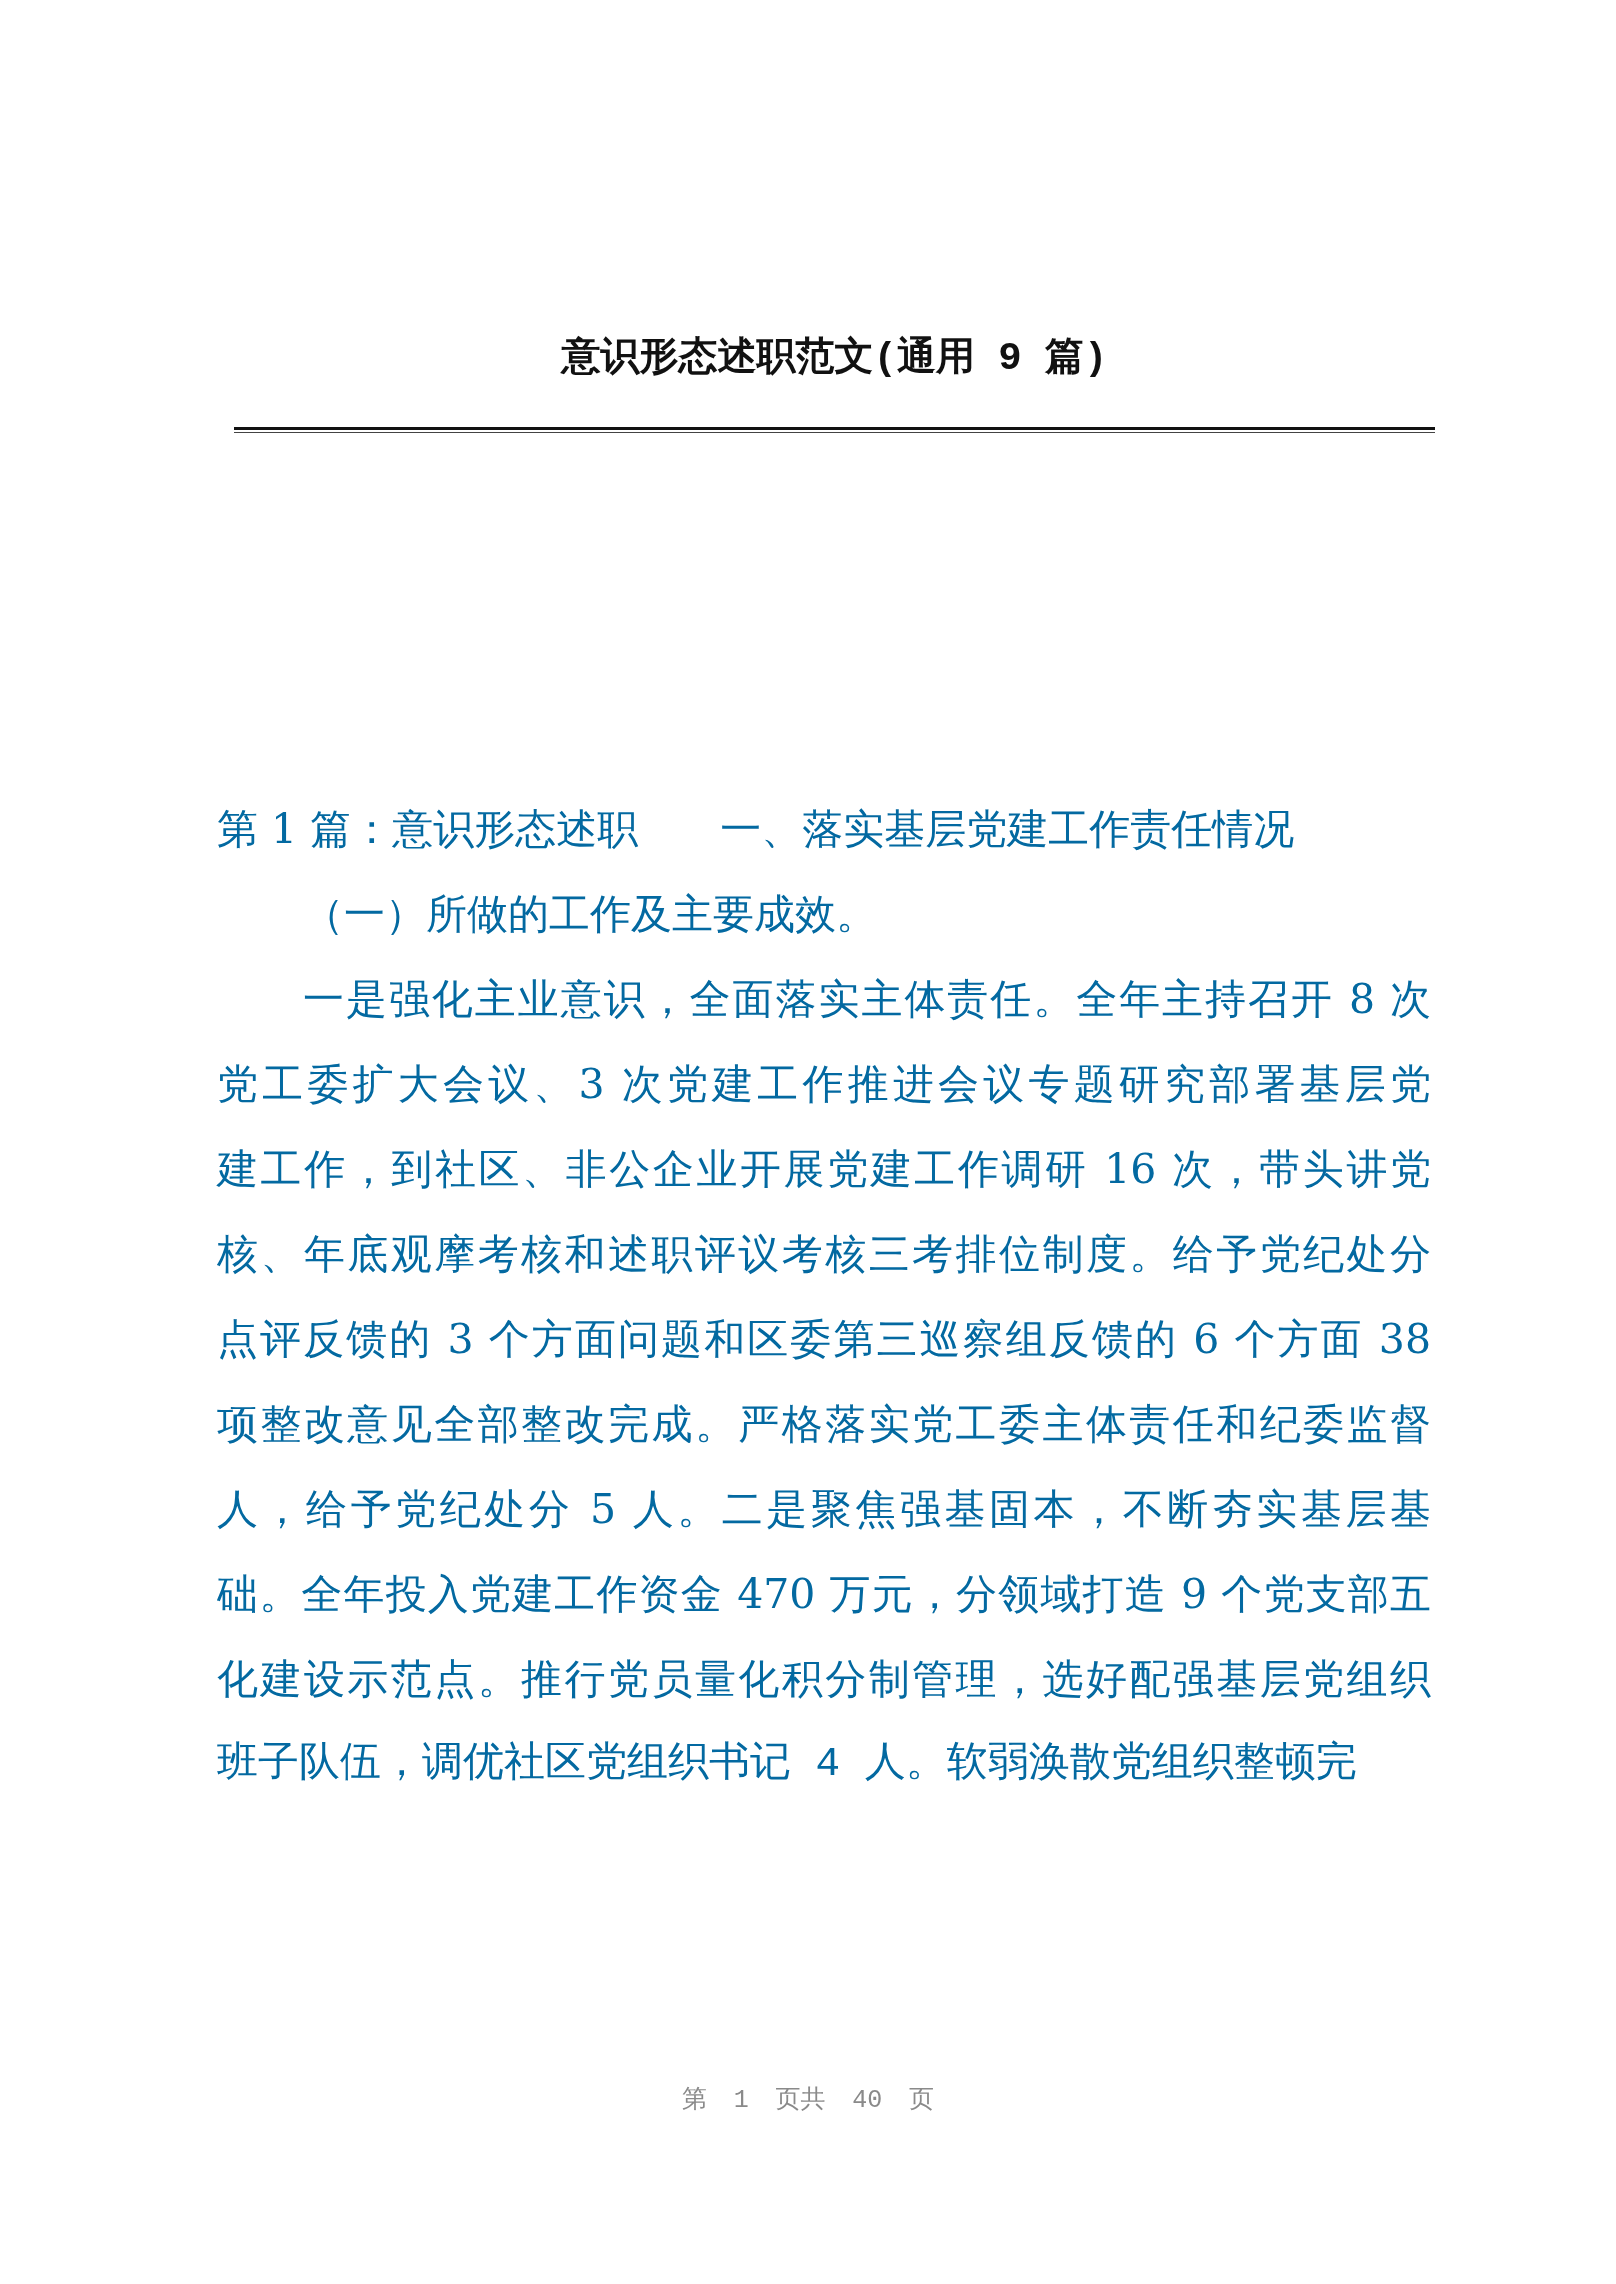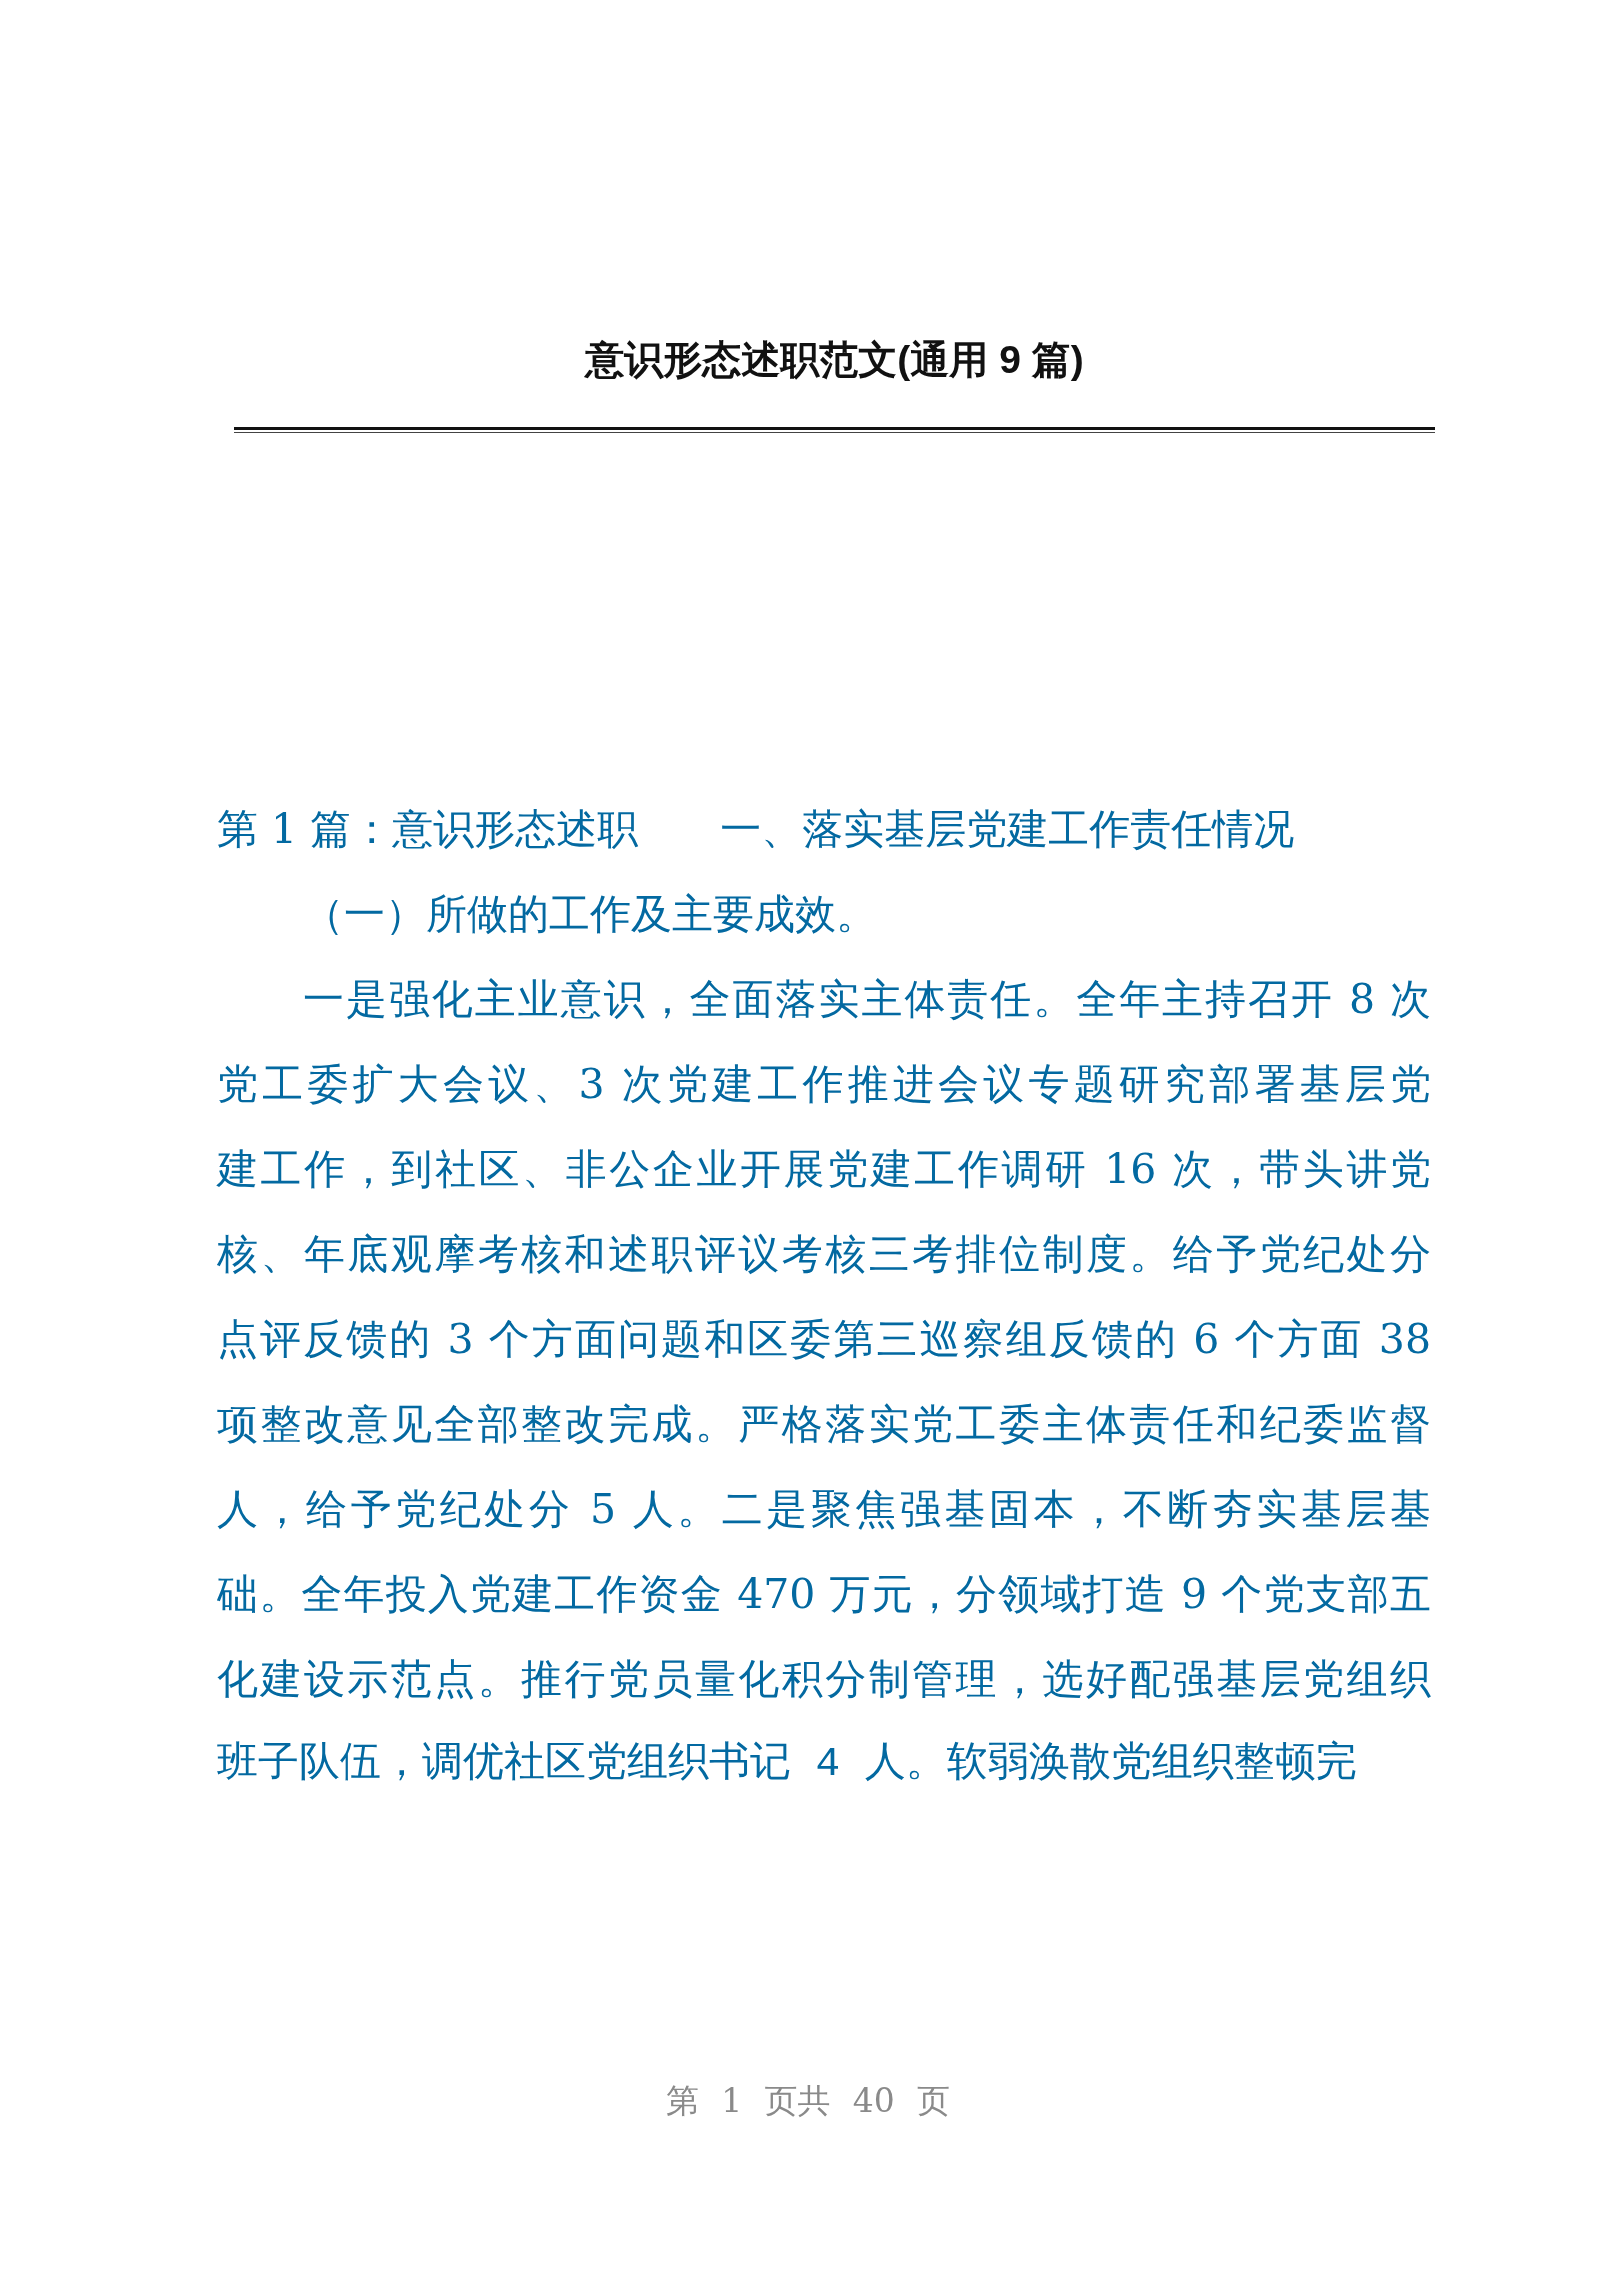--- a/index.html
+++ b/index.html
@@ -1,33 +1,33 @@
 <!DOCTYPE html>
 <html style="font-size:13.5px"><head>
 <meta charset="utf-8">
 <style>
   html, body { margin: 0; padding: 0; background: #ffffff; }
   body { width: 1616px; height: 2284px; position: relative; overflow: hidden;
          font-family: "DejaVu Serif", "Liberation Serif", serif; color: #1a1a1a; }
   .page { position: absolute; left: 0; top: 0; width: 1616px; height: 2284px; background: #fff; }
   .title { position: absolute; left: 234px; width: 1201px; top: 330px; text-align: center;
-           font-family: Liberation Sans, sans-serif; font-weight: bold;
+           font-family: Liberation Mono, monospace; font-weight: bold;
            font-size: 39px; line-height: 59px; color: #111; letter-spacing: 0px; }
   .rule { position: absolute; left: 234px; width: 1201px; top: 427px; }
   .rule .thick { height: 3.4px; background: #111; }
   .rule .gap { height: 1.7px; background: #fff; }
   .rule .thin { height: 0.8px; background: #444; }
   .body-text { position: absolute; left: 217px; width: 1214px; top: 787px; }
   .line { height: 85px; line-height: 85px; font-size: 41px; white-space: nowrap;
           text-align: justify; text-align-last: justify; color: #0369a1; }
   .line.last { text-align-last: left; font-family: Liberation Mono, monospace; }
   .line.indent { padding-left: 86px; }
   .line.heading-line { text-align-last: left; }
   .footer { position: absolute; left: 0; width: 1616px; top: 2084px; text-align: center;
-            font-size: 33px; line-height: 34px; color: #8a8a8a; word-spacing: 11.8px; }
+            font-size: 25px; line-height: 34px; color: #8a8a8a; word-spacing: 11.8px; font-family: Liberation Mono, monospace; }
 </style>
 </head>
 <body>
 
 <div class="page">
 
   <div class="title">意识形态述职范文(通用 9 篇)</div>
 
   <div class="rule">
     <div class="thick"></div>

